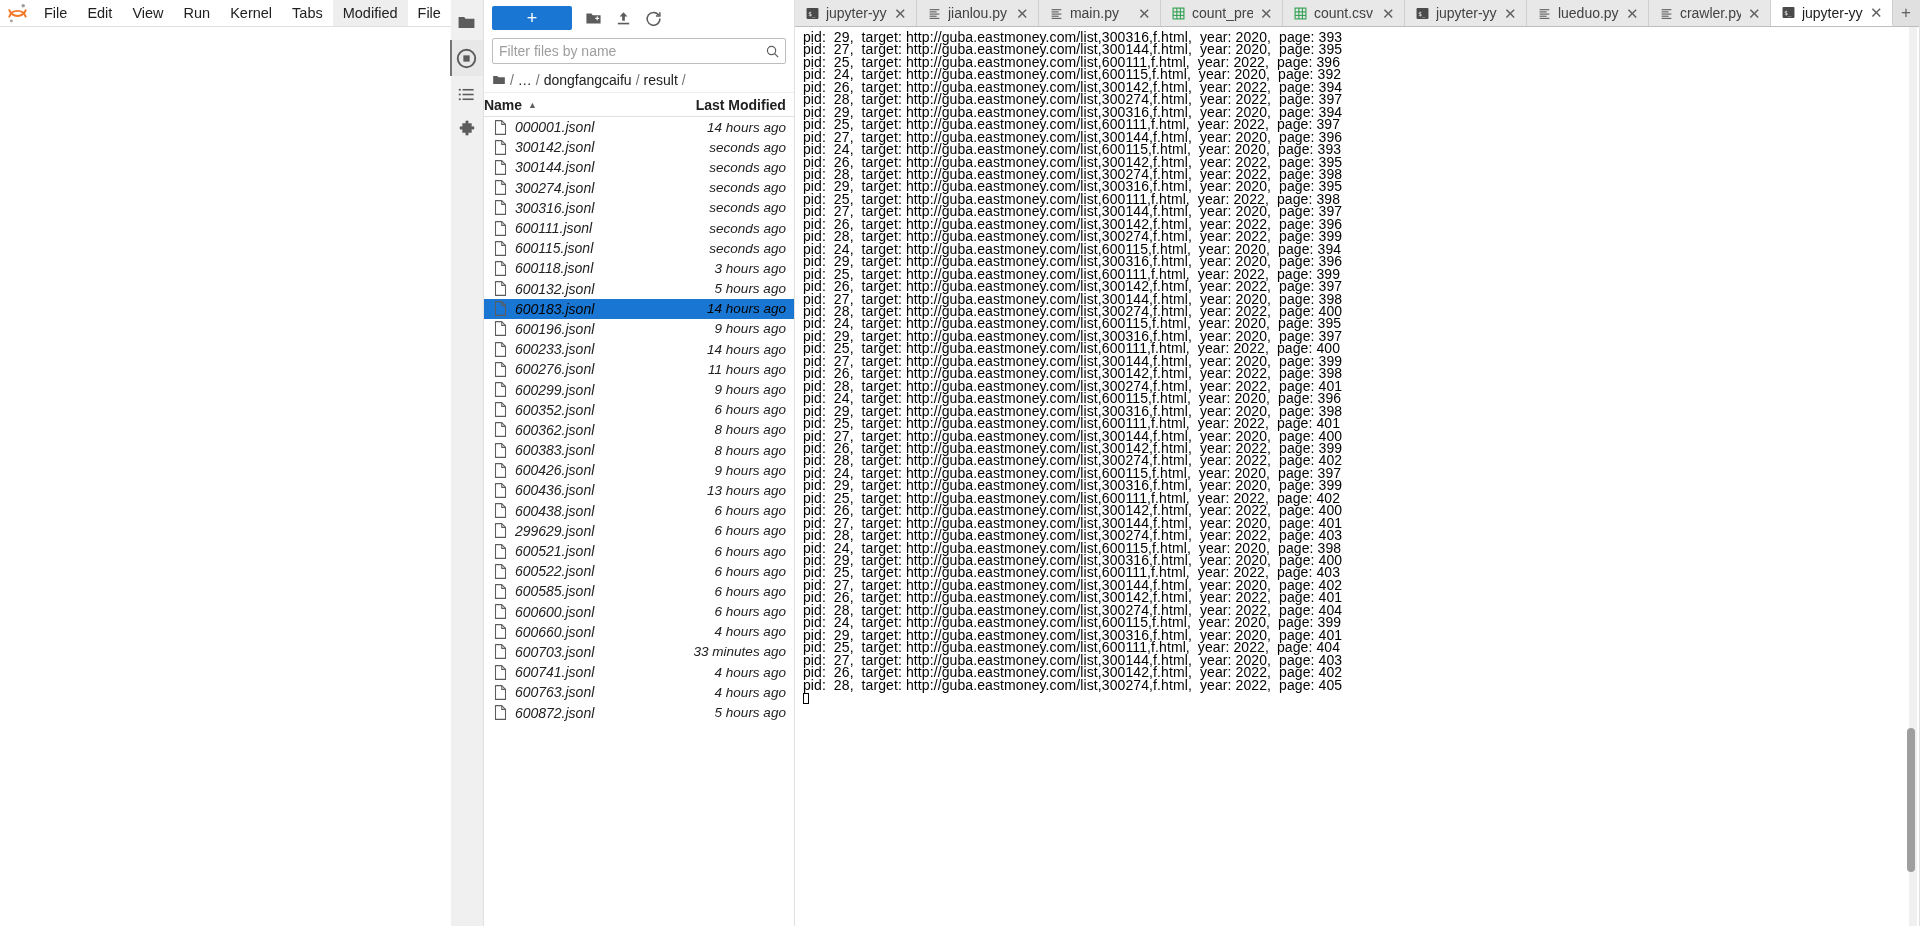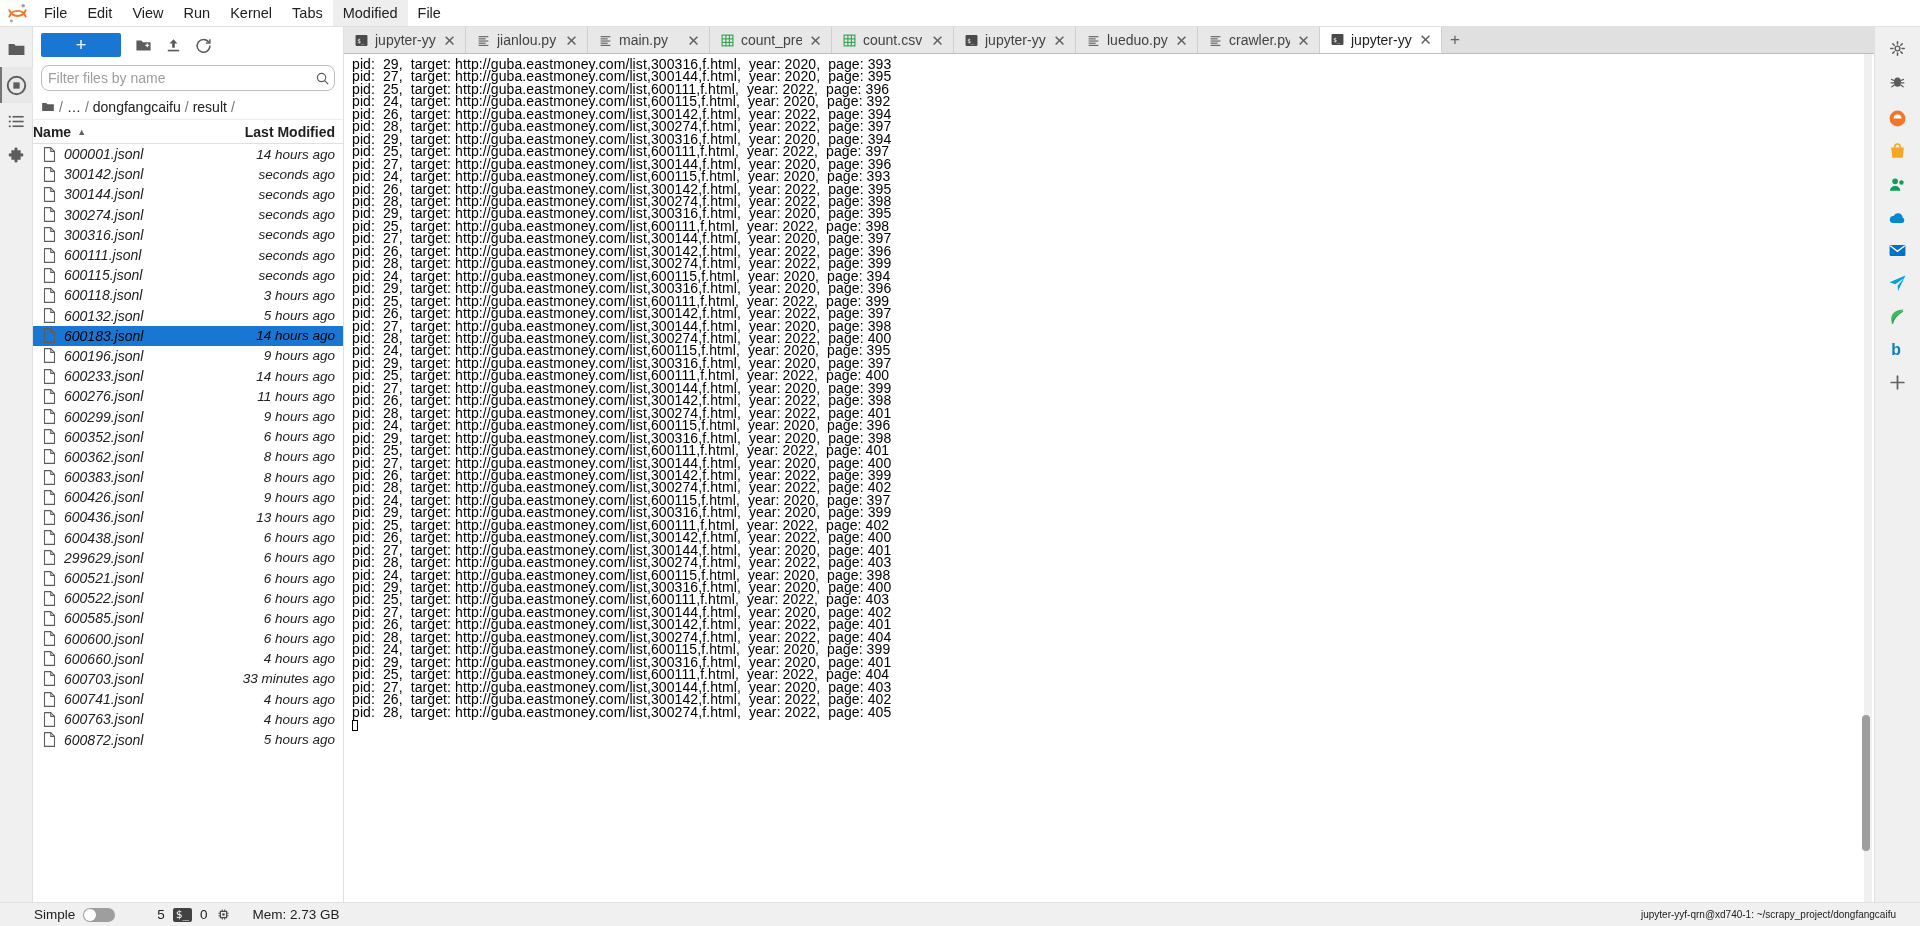--- a/index.html
+++ b/index.html
@@ -4,21 +4,21 @@
 <style>
   * { box-sizing: border-box; margin: 0; padding: 0; }
   html, body {
     width: 1920px; height: 926px;
     font-family: "Liberation Sans", sans-serif;
     font-size: 15px;
     background: #fff;
     overflow: hidden;
     color: #212121;
   }
-  #app { position: relative; width: 1920px; height: 926px; display: flex; flex-direction: column; }
+  #app { position: relative; width: 1920px; height: 926px; display: flex; flex-direction: row; }
 
   
   .menubar {
     height: 27px; flex: 0 0 27px;
     display: flex; align-items: stretch;
     background: #fff;
     border-bottom: 1px solid #e0e0e0;
     position: relative; z-index: 30;
   }
   .logo-wrap { width: 34px; display: flex; align-items: center; justify-content: center; }
@@ -71,21 +71,21 @@
     font-size: 18px; line-height: 1; cursor: pointer; font-weight: 300;
     margin-right: 6px;
   }
   .tb-icon {
     width: 28px; height: 26px; display: flex; align-items: center; justify-content: center;
     color: #616161; cursor: pointer; border-radius: 2px;
   }
 
   .fb-filter {
     margin: 2px 8px 4px 8px; height: 26px;
-    border: 1px solid #bdbdbd; border-radius: 8px;
+    border: 1px solid #bdbdbd; border-radius: 2px;
     display: flex; align-items: center; background: #fff;
   }
   .fb-filter input {
     flex: 1; border: none; outline: none; font-size: 14px;
     padding: 0 6px; color: #212121; background: transparent;
     font-family: "Liberation Sans", sans-serif;
   }
   .fb-filter input::placeholder { color: #9e9e9e; }
   .fb-filter .sicon { width: 24px; display:flex; align-items:center; justify-content:center; color:#616161; }
 

